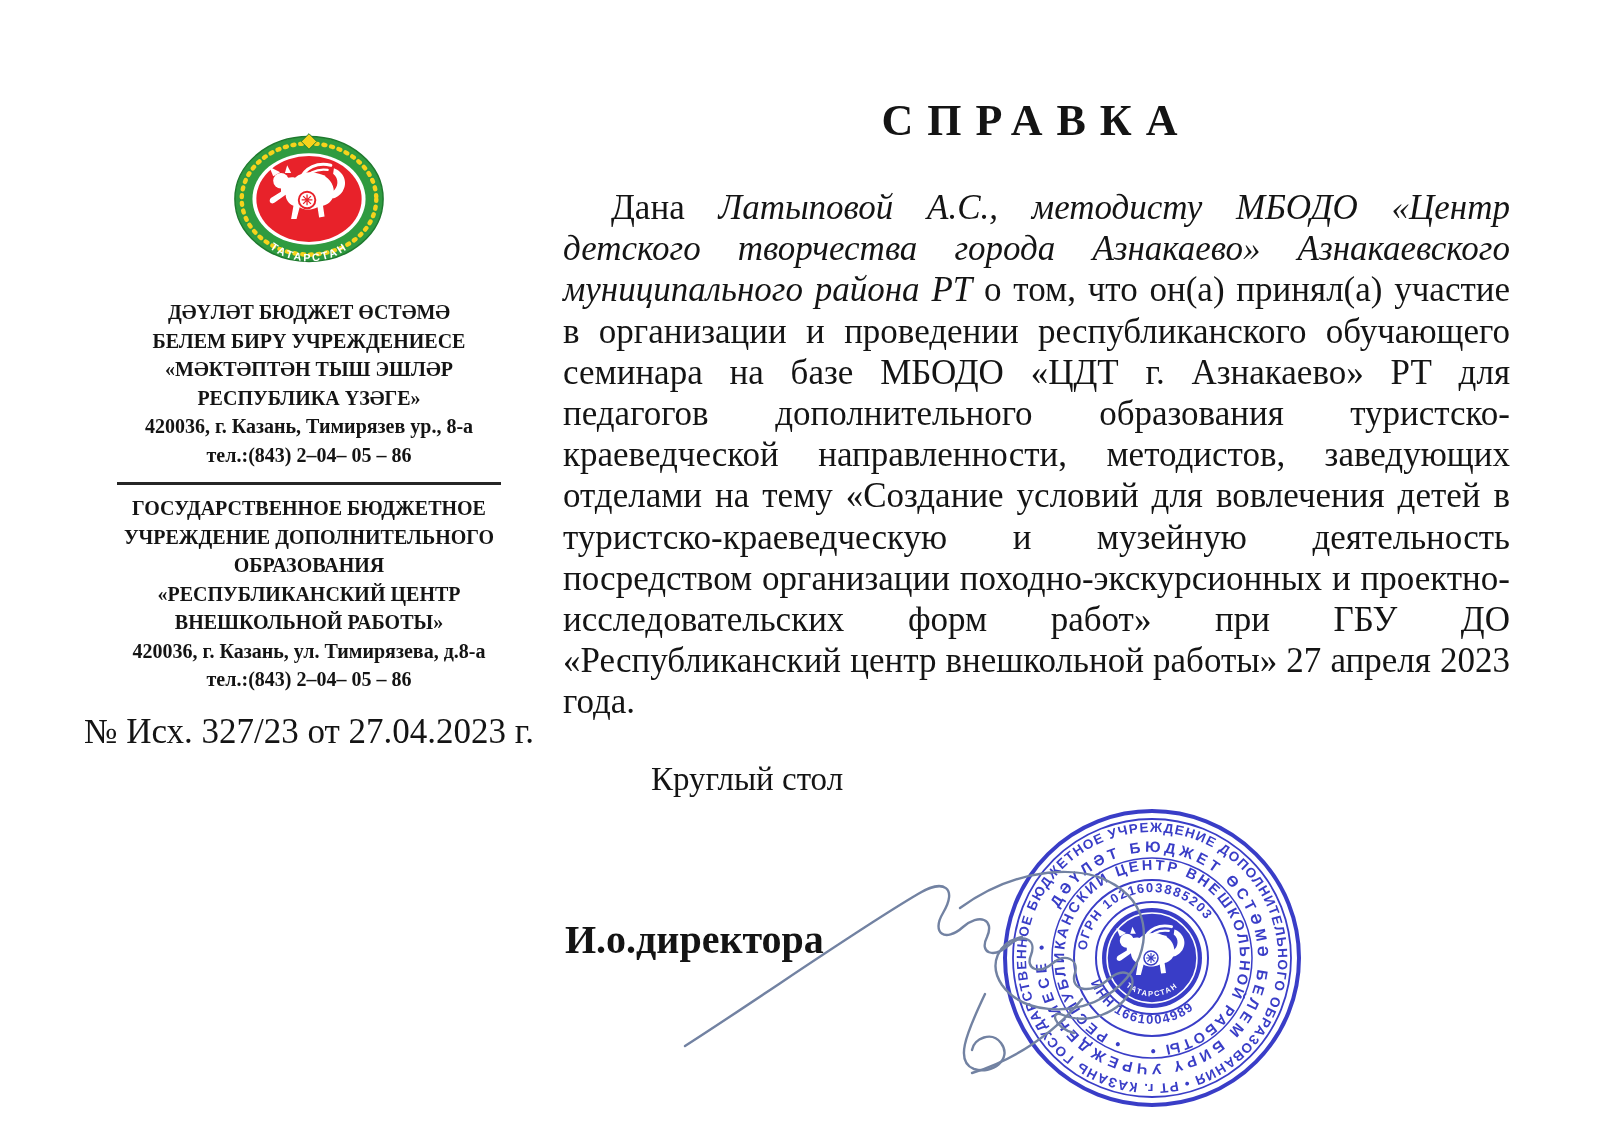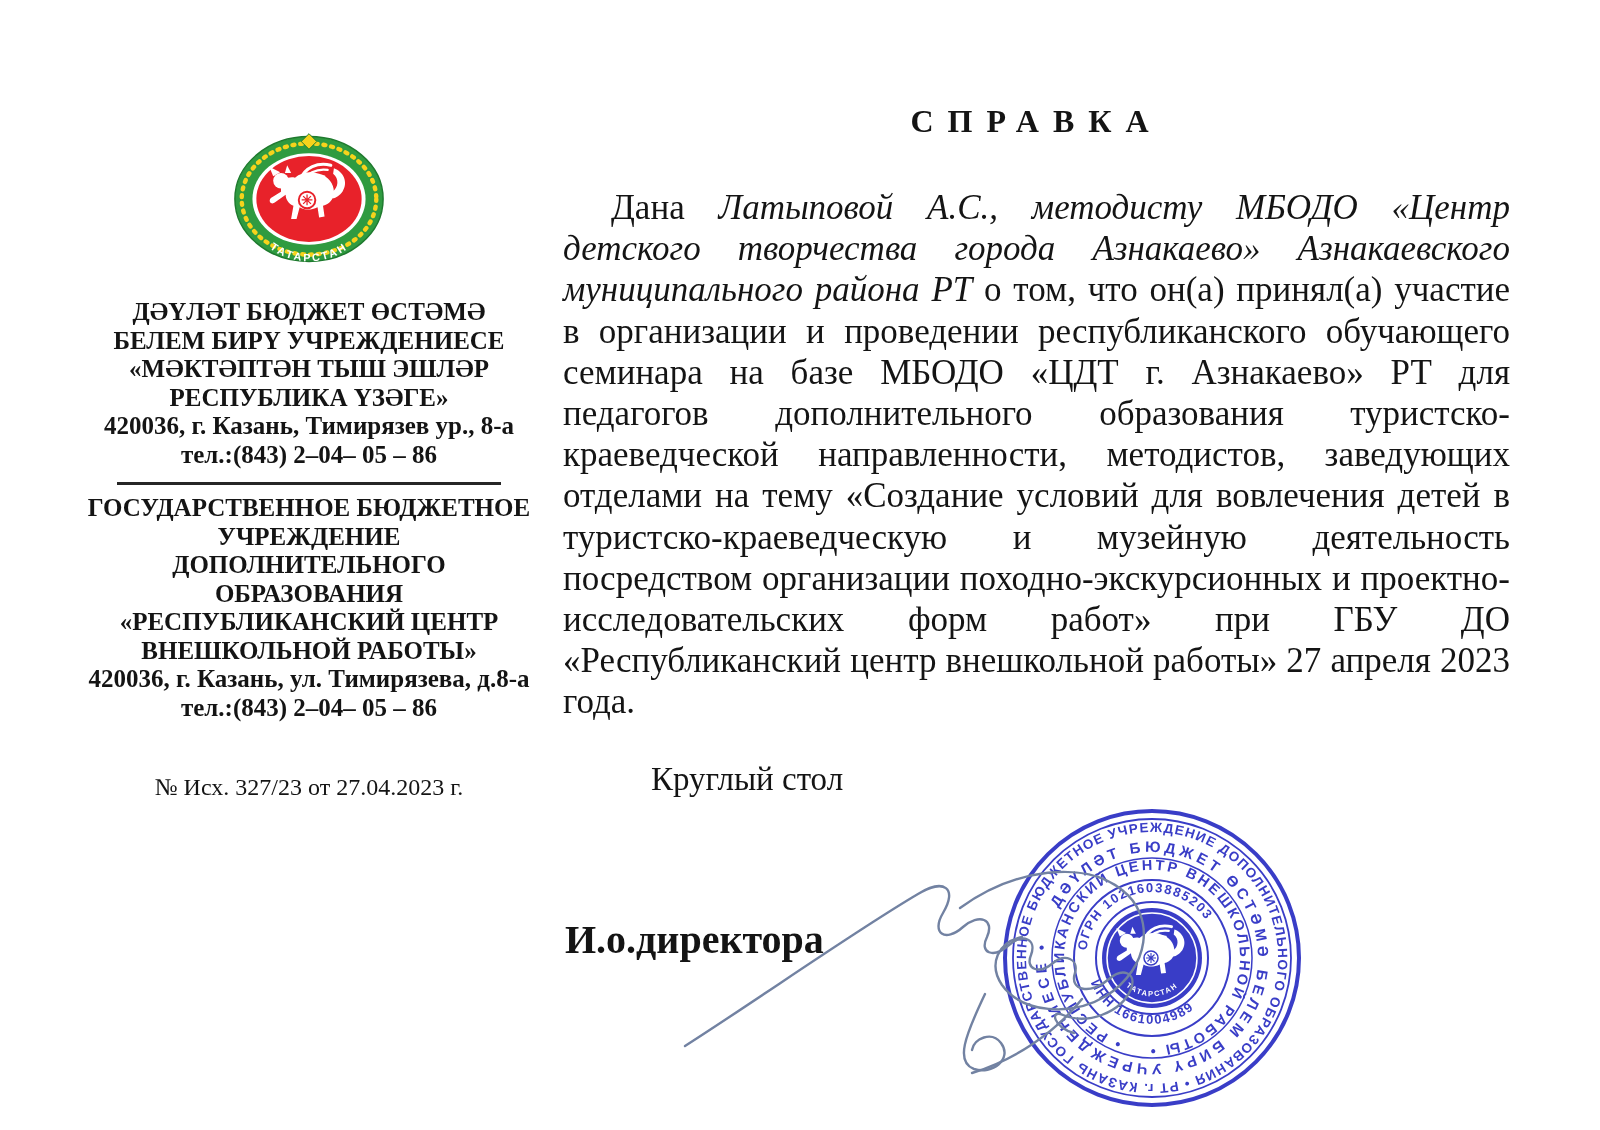--- a/index.html
+++ b/index.html
@@ -3,27 +3,27 @@
 <meta charset="utf-8">
 <style>
   html,body{margin:0;padding:0;background:#ffffff;}
   .page{
     position:relative;width:1600px;height:1130px;background:#ffffff;overflow:hidden;
     font-family:"Liberation Serif","DejaVu Serif",serif;color:#141414;
   }
   
   .left-col{position:absolute;left:78px;top:132px;width:462px;text-align:center;}
   .emblem{width:156px;height:134px;display:block;margin:0 auto;}
-  .org-block{font-weight:bold;font-size:25px;line-height:28.5px;}
+  .org-block{font-weight:bold;font-size:20px;line-height:28.5px;}
   .org-block.tat{margin-top:32px;}
   .divider{width:384px;border-top:3px solid #262626;margin:13px auto 9px auto;}
-  .ref-line{font-size:24px;margin-top:52px;}
+  .ref-line{font-size:35px;margin-top:18px;}
   
   .right-col{position:absolute;left:563px;top:99px;width:947px;}
-  .title{font-size:32px;font-weight:bold;letter-spacing:14px;text-align:center;line-height:44px;}
+  .title{font-size:44px;font-weight:bold;letter-spacing:14px;text-align:center;line-height:44px;}
   .body-text{margin-top:44px;font-size:35px;line-height:41.2px;text-align:justify;text-indent:48px;}
   .body-text .it{font-style:italic;margin-top:31px;}
   .event{font-size:33px;margin-top:38px;padding-left:88px;}
   
   .sig-label{position:absolute;left:565px;top:916px;font-size:40px;font-weight:bold;z-index:6;}
   .sig-name{position:absolute;left:1241px;top:916px;font-size:40px;font-weight:bold;z-index:6;}
   .seal{position:absolute;left:998px;top:804px;width:308px;height:308px;opacity:.93;z-index:3;}
   .seal text{font-family:"Liberation Sans","DejaVu Sans",sans-serif;font-weight:bold;}
   .signature{position:absolute;left:650px;top:846px;width:575px;height:248px;z-index:4;pointer-events:none;}
 </style>

